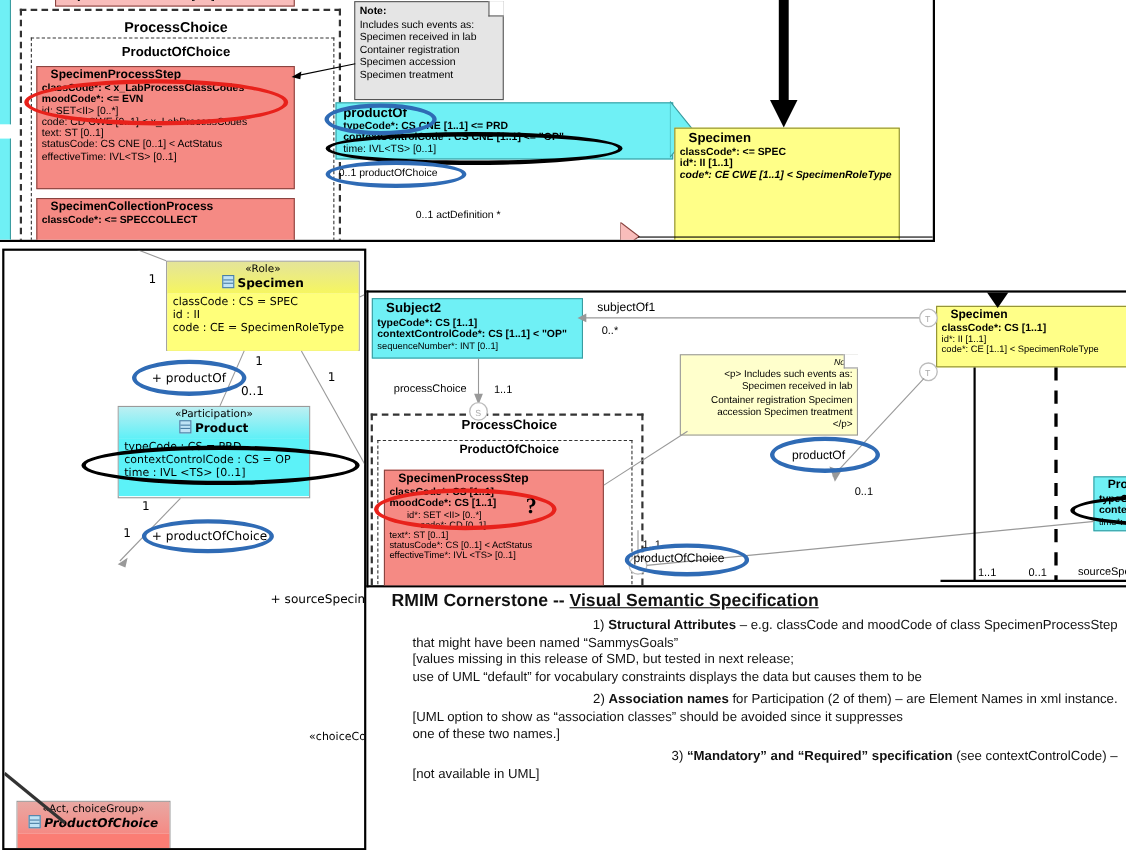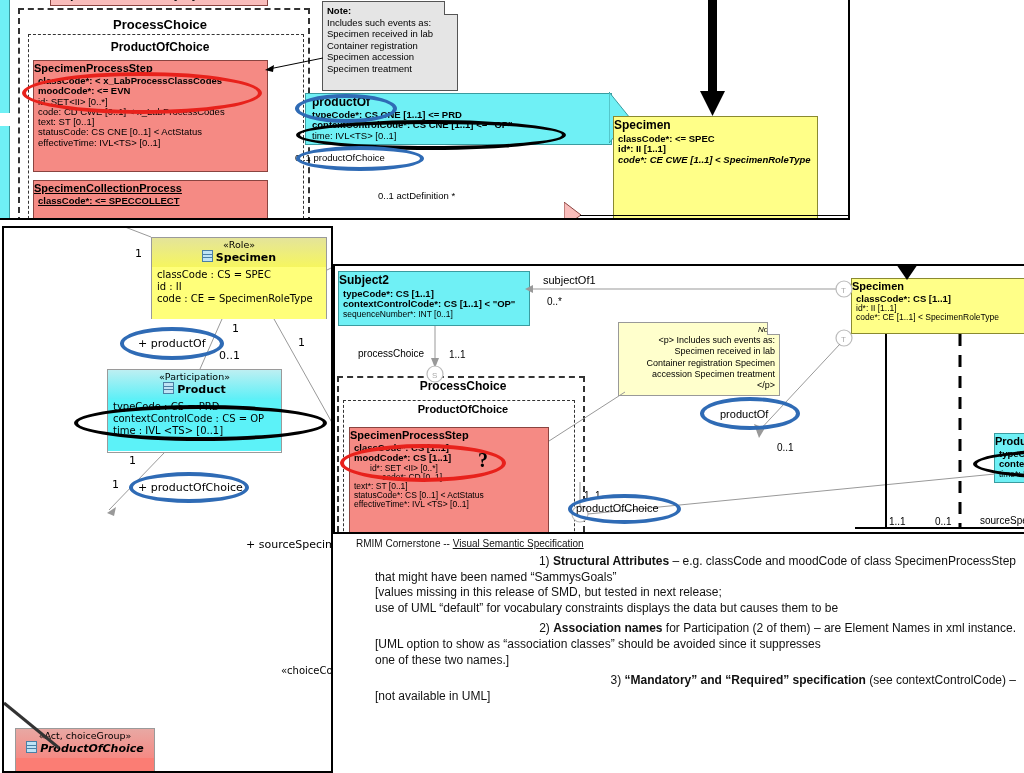--- a/index.html
+++ b/index.html
@@ -9,21 +9,21 @@
 
   
   .umlbox{position:absolute;box-sizing:border-box;border:1px solid #777;}
   .umlhdr{font-weight:bold;}
   .attrs{line-height:1.08;}
   .it{font-style:italic;}
   .bld{font-weight:bold;}
 
   
   .rmim{font-family:"Liberation Sans",sans-serif;}
-  .rmim .umlhdr{font-size:11px;font-weight:bold;padding:1px 0;}
+  .rmim .umlhdr{font-size:11px;font-weight:bold;padding:1px 12px;}
   .rmim .attrs{font-size:9.5px;padding:1px 4px;}
 
   .pink   {background:#f58a84;border:1px solid #8a4440;}
   .pinklt {background:#f9bdbb;border:1px solid #8a4440;}
   .cyan   {background:#6ff0f5;border:1px solid #3a9ca0;}
   .yellow {background:#ffff88;border:1px solid #8a8a30;}
   .note   {background:#e5e5e5;border:1px solid #555;}
   .notey  {background:#ffffcc;border:1px solid #999;}
 
   
@@ -57,21 +57,21 @@
   .mdicon:after{content:"";position:absolute;left:0;right:0;top:6px;height:1px;background:#4a7fa5;}
   .gradY{background:linear-gradient(#e4e49a,#f6f65f);}
   .gradC{background:linear-gradient(#bdeff2,#5ef0f7);}
   .gradP{background:linear-gradient(#e8a8a3,#f58a84);}
   .bodyY{background:#ffff7a;}
   .bodyC{background:#5cf2f8;}
   .bodyP{background:#fb7d74;}
 
   
   .txt{position:absolute;font-family:"Liberation Sans",sans-serif;color:#111;}
-  .txt .ttl{font-size:10px;font-weight:normal;}
+  .txt .ttl{font-size:16px;font-weight:bold;}
   .txt .ttl u{text-decoration:underline;}
   .txt .item{font-size:12px;margin-top:5px;line-height:1.3;text-align:right;}
   .txt .sub{font-size:12px;line-height:1.3;padding-left:19px;}
 </style>
 </head>
 <body>
 
 <div class="panel rmim" style="left:0px;top:-2px;width:850px;height:222px;border-left:none;border-top:none;">
 
   <div class="umlbox pinklt" style="left:50px;top:-10px;width:218px;height:18px;">
@@ -93,21 +93,21 @@
       <div class="bld">classCode*: &lt; x_LabProcessClassCodes</div>
       <div class="bld">moodCode*: &lt;= EVN</div>
       <div>id: SET&lt;II&gt; [0..*]</div>
       <div>code: CD CWE [0..1] &lt; x_LabProcessCodes</div>
       <div>text: ST [0..1]</div>
       <div>statusCode: CS CNE [0..1] &lt; ActStatus</div>
       <div>effectiveTime: IVL&lt;TS&gt; [0..1]</div>
     </div>
   </div>
 
-  <div class="umlbox pink" style="left:33px;top:182px;width:235px;height:40px;text-decoration:underline;">
+  <div class="umlbox pink" style="left:33px;top:182px;width:235px;height:40px;">
     <div class="umlhdr">SpecimenCollectionProcess</div>
     <div class="attrs bld">classCode*: &lt;= SPECCOLLECT</div>
   </div>
 
   <div class="note" style="position:absolute;left:322px;top:3px;width:126px;height:82px;font-size:9.5px;padding:3px 4px;line-height:1.22;">
     <div class="bld">Note:</div>
     <div>Includes such events as:</div>
     <div>Specimen received in lab</div>
     <div>Container registration</div>
     <div>Specimen accession</div>
@@ -139,21 +139,21 @@
       <div class="bld">id*: II [1..1]</div>
       <div class="bld it">code*: CE CWE [1..1] &lt; SpecimenRoleType</div>
     </div>
   </div>
 
   <svg style="position:absolute;left:564px;top:204px;width:18px;height:26px;">
     <polygon points="0,0 17,13 0,25" fill="#f9bdbb" stroke="#8a4440" stroke-width="1"></polygon>
   </svg>
   <div class="lnblk" style="left:580px;top:217px;width:268px;height:1px;background:#000;"></div>
 
-  <div class="mult" style="left:295px;top:154px;font-size:9.5px;">0..1 productOfChoice</div>
+  <div class="mult" style="left:308px;top:154px;font-size:9.5px;">0..1 productOfChoice</div>
   <div class="mult" style="left:378px;top:192px;font-size:9.5px;">0..1 actDefinition  *</div>
 
   <svg class="bigarrow" style="left:700px;top:-2px;width:26px;height:122px;">
     <rect x="8" y="0" width="9" height="98" fill="#000"></rect>
     <polygon points="0,95 25,95 12.5,120" fill="#000"></polygon>
   </svg>
 
   <div class="ell red" style="left:22px;top:74px;width:240px;height:42px;"></div>
   <div class="ell blue" style="left:295px;top:96px;width:102px;height:29px;"></div>
   <div class="ell black" style="left:296px;top:122px;width:270px;height:30px;"></div>

